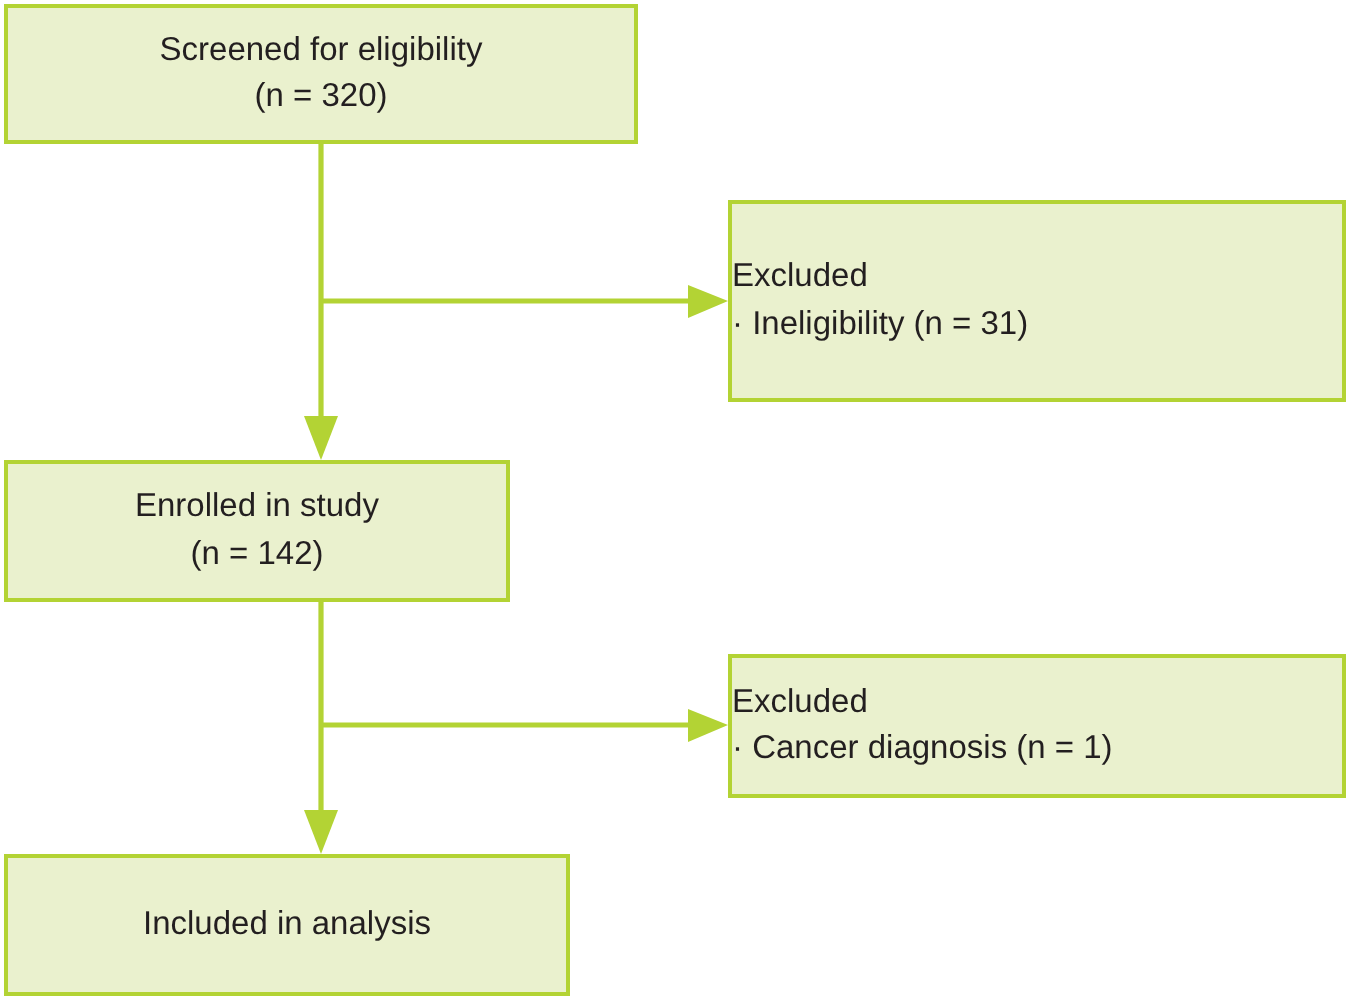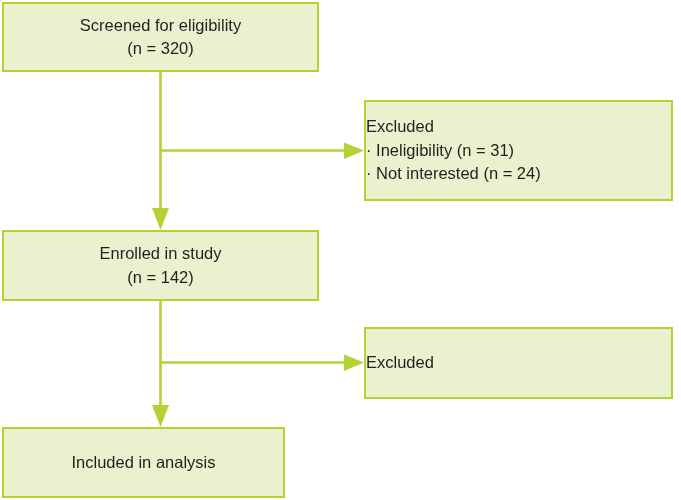--- a/index.html
+++ b/index.html
@@ -43,21 +43,21 @@
   .node.left {
     align-items: flex-start;
     text-align: left;
   }
   .node .line {
     display: block;
     white-space: pre;
   }
   
   #node-screened { left: 2px;   top: 2px;   width: 317px; height: 70px; }
-  #node-enrolled { left: 2px;   top: 230px; width: 317px; height: 71px; }
+  #node-enrolled { left: 2px;   top: 230px; width: 253px; height: 71px; }
   #node-included { left: 2px;   top: 427px; width: 283px; height: 71px; }
   
   #node-excluded-1 { left: 364px; top: 100px; width: 309px; height: 101px; }
   #node-excluded-2 { left: 364px; top: 327px; width: 309px; height: 72px; }
 </style>
 </head>
 <body>
 
 <div id="flowchart">
 
@@ -85,29 +85,29 @@
   </svg>
 
   <div class="node center" id="node-screened">
     <span class="line">Screened for eligibility</span>
     <span class="line">(n = 320)</span>
   </div>
 
   <div class="node left" id="node-excluded-1">
     <span class="line">Excluded</span>
     <span class="line">· Ineligibility (n = 31)</span>
-    <span class="line">· Not interested (n = 24)</span>
   </div>
 
   <div class="node center" id="node-enrolled">
     <span class="line">Enrolled in study</span>
     <span class="line">(n = 142)</span>
   </div>
 
   <div class="node left" id="node-excluded-2">
     <span class="line">Excluded</span>
+    <span class="line">· Cancer diagnosis (n = 1)</span>
   </div>
 
   <div class="node center" id="node-included">
     <span class="line">Included in analysis</span>
   </div>
 
 </div>
 
 </body></html>

